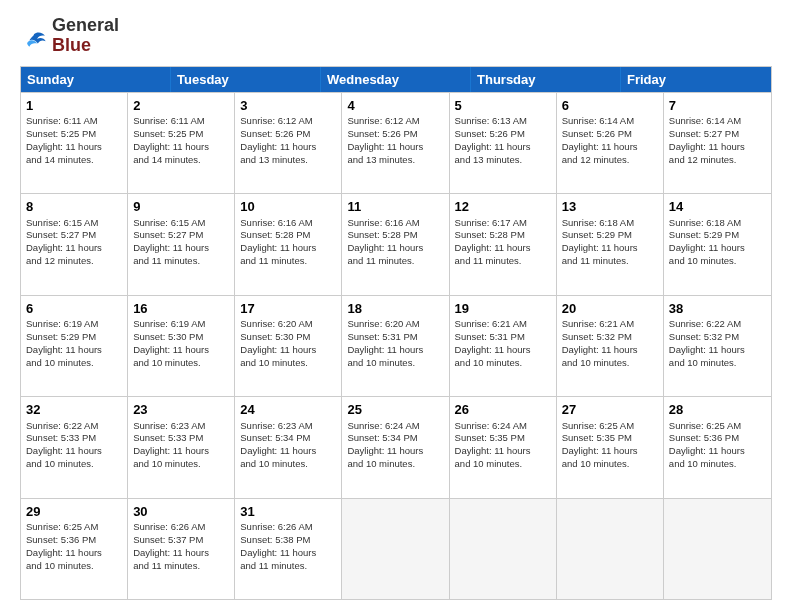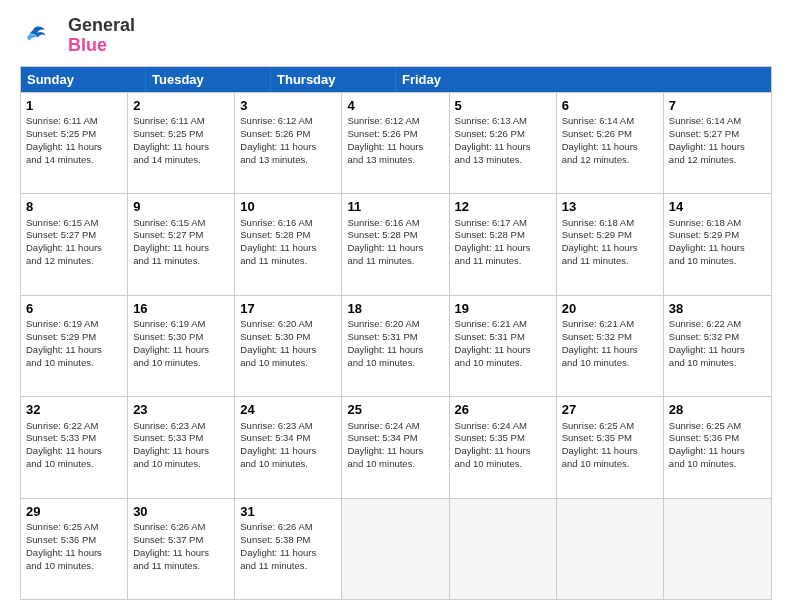--- a/index.html
+++ b/index.html
@@ -18,31 +18,31 @@
       flex-direction: column;
     }
     .header {
       display: flex;
       align-items: flex-start;
       justify-content: space-between;
       margin-bottom: 10px;
     }
     .logo {
       display: flex;
-      align-items: center;
-      gap: 20px;
+      align-items: flex-end;
+      gap: 4px;
     }
     .logo-text {
       font-size: 18px;
       font-weight: bold;
       color: #333;
       line-height: 1.1;
     }
     .logo-text span {
-      color: #ec4899;
+      color: #7f1d1d;
     }
     .logo-bird {
       width: 28px;
       height: 28px;
     }
     .title-area {
       text-align: right;
     }
     .month-title {
       font-size: 36px;
@@ -55,21 +55,21 @@
       color: #555;
     }
     .calendar {
       flex: 1;
       display: flex;
       flex-direction: column;
       border: 1px solid #ccc;
     }
     .cal-header {
       display: grid;
-      grid-template-columns: repeat(6, 1fr);
+      grid-template-columns: repeat(5, 1fr);
       background: #1565c0;
     }
     .cal-header-cell {
       color: #fff;
       font-size: 13px;
       font-weight: bold;
       padding: 5px 6px;
       text-align: left;
       border-right: 1px solid #1976d2;
     }
@@ -123,20 +123,21 @@
     <div class="title-area">
       <div class="month-title"></div>
       <div class="location"></div>
     </div>
   </div>
 
   <div class="calendar">
     <div class="cal-header">
     <div class="cal-header-cell">Sunday</div>
         <div class="cal-header-cell">Tuesday</div>
+        <div class="cal-header-cell">Wednesday</div>
         <div class="cal-header-cell">Thursday</div>
         <div class="cal-header-cell">Friday</div>
       </div>
     <div class="cal-body">
     <div class="cal-week">
           <div class="cal-cell">
             <span class="day-num">1</span>
             <div>Sunrise: 6:11 AM</div>
             <div>Sunset: 5:25 PM</div>
             <div>Daylight: 11 hours</div>

